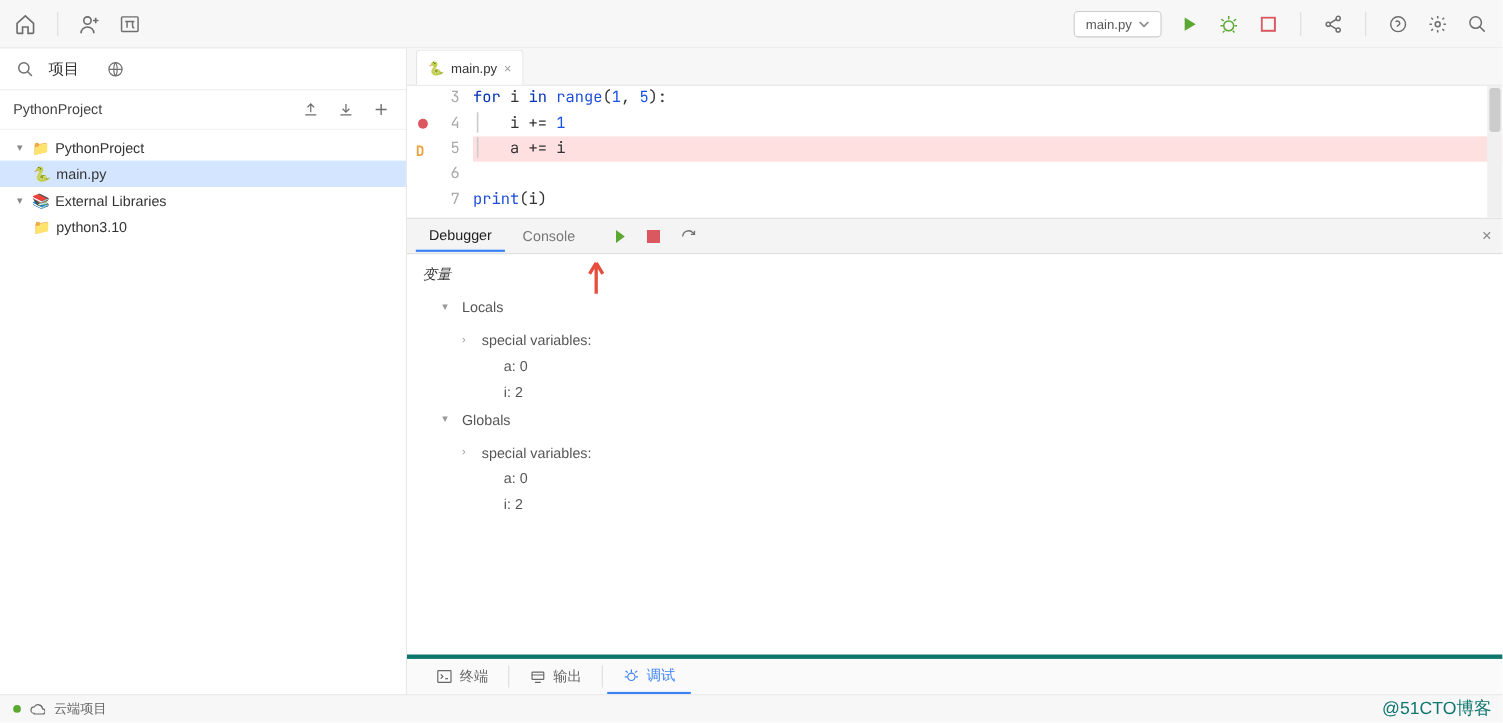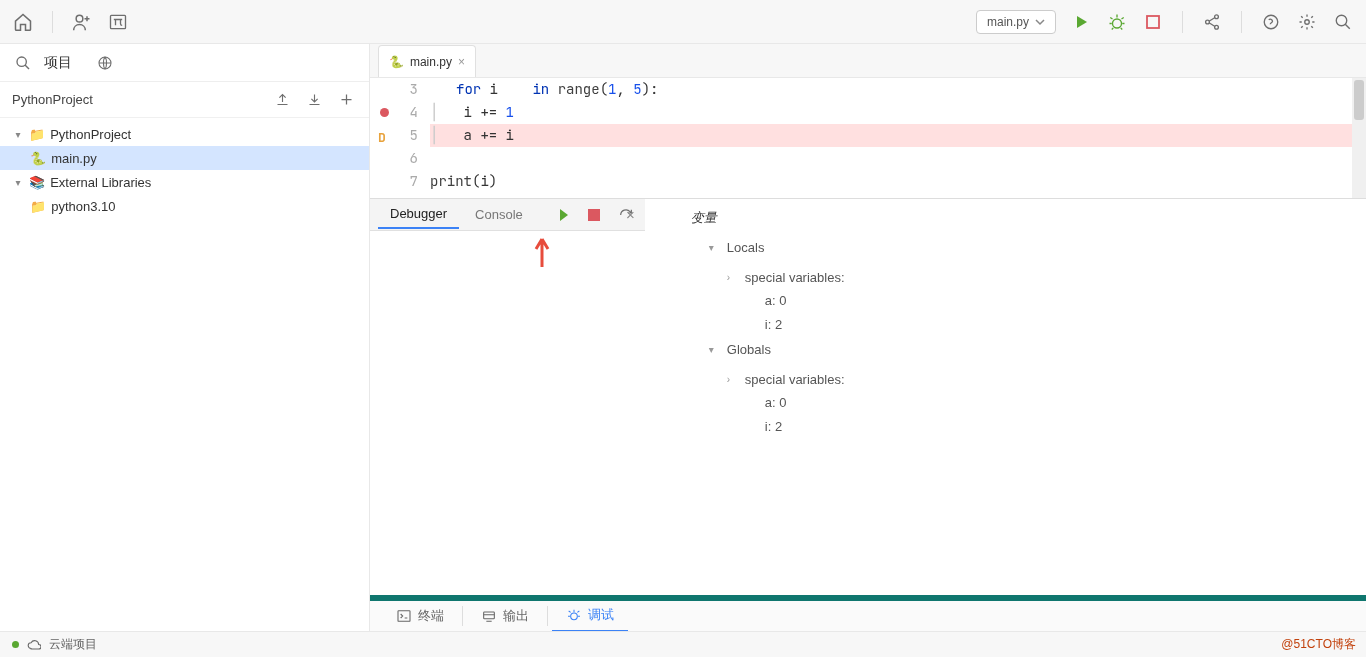--- a/index.html
+++ b/index.html
@@ -32,51 +32,51 @@
 .tab { height: 32px; display: flex; align-items: center; gap: 6px; padding: 0 10px; background: #fff; border: 1px solid #e0e0e0; border-bottom: none; border-radius: 4px 4px 0 0; font-size: 12px; cursor: pointer; }
 .tab .close-x { color: #999; font-size: 12px; cursor: pointer; }
 .code-area { flex: 0 0 120px; display: flex; font-family: "JetBrains Mono", Consolas, monospace; font-size: 14px; position: relative; overflow: hidden; }
 .gutter { width: 60px; text-align: right; color: #aaa; padding-right: 12px; user-select: none; position: relative; }
 .gutter-line { height: 23px; line-height: 23px; position: relative; }
 .bp-dot { position: absolute; left: 10px; top: 7px; width: 9px; height: 9px; border-radius: 50%; background: #db5860; }
 .bp-d { position: absolute; left: 8px; top: 2px; color: #e8a33d; font-weight: bold; font-size: 13px; }
 .code-lines { flex: 1; }
 .code-line { height: 23px; line-height: 23px; white-space: pre; }
 .code-line.highlighted { background: #ffe0e0; }
-.kw { color: #0033b3; margin-left: 26px; }
-.fn { color: #404040; text-align: center; }
+.kw { color: #0033b3; }
+.fn { color: #1d4ed8; text-align: center; }
 .num { color: #1750eb; }
 .guide { color: #ccc; }
 .scrollbar-v { position: absolute; right: 0; top: 0; width: 14px; height: 100%; background: #f0f0f0; }
 .scroll-thumb { position: absolute; right: 2px; top: 2px; width: 10px; height: 40px; background: #ccc; border-radius: 3px; }
-.debug-panel { flex: 1; border-top: 1px solid #ddd; display: flex; min-height: 0; gap: 32px; }
+.debug-panel { flex: 1; border-top: 1px solid #ddd; display: flex; flex-direction: column; min-height: 0; }
 .debug-tabs { height: 32px; display: flex; align-items: center; background: #f4f4f4; border-bottom: 1px solid #e0e0e0; padding: 0 8px; gap: 4px; position: relative; }
 .debug-tab { padding: 6px 12px; cursor: pointer; font-size: 13px; color: #777; }
 .debug-tab.active { color: #222; border-bottom: 2px solid #3b82f6; }
 .debug-controls { display: flex; gap: 10px; margin-left: 12px; align-items: center; }
 .debug-close { position: absolute; right: 10px; cursor: pointer; color: #888; font-size: 15px; }
 .debug-body { flex: 1; display: flex; min-height: 0; }
 .bp-panel { width: 230px; border-right: 1px solid #eee; padding: 10px 12px; }
 .bp-panel-title { font-size: 13px; margin-bottom: 8px; }
 .bp-item { display: flex; align-items: center; gap: 10px; height: 24px; font-size: 13px; color: #3b7dd8; cursor: pointer; }
 .bp-item .dot { width: 9px; height: 9px; border-radius: 50%; background: #db5860; flex-shrink: 0; }
 .var-panel { flex: 1; padding: 10px 14px; }
 .var-title { font-size: 13px; margin-bottom: 8px; font-style: italic; }
 .var-group { margin-left: 18px; margin-top: 6px; }
 .var-row { display: flex; align-items: center; gap: 6px; height: 24px; font-size: 13px; color: #555; }
 .var-row .chev { width: 12px; color: #999; font-size: 10px; cursor: pointer; }
 .var-leaf { margin-left: 38px; height: 24px; line-height: 24px; font-size: 13px; color: #555; }
 .arrow-annotation { position: absolute; left: 160px; top: 38px; pointer-events: none; }
-.bottom-tabs { height: 36px; border-top: 6px solid #0f766e; display: flex; align-items: center; padding: 0 12px; gap: 4px; background: #fafafa; }
+.bottom-tabs { height: 36px; border-top: 4px solid #0f766e; display: flex; align-items: center; padding: 0 12px; gap: 4px; background: #fafafa; }
 .bottom-tab { display: flex; align-items: center; gap: 6px; padding: 6px 14px; cursor: pointer; font-size: 13px; color: #666; }
 .bottom-tab.active { color: #3b82f6; border-bottom: 2px solid #3b82f6; }
 .bottom-divider { width: 1px; height: 20px; background: #ddd; }
 .status-bar { height: 26px; background: #f7f7f7; border-top: 1px solid #e8e8e8; display: flex; align-items: center; padding: 0 12px; gap: 8px; font-size: 12px; color: #666; position: relative; }
 .status-dot { width: 7px; height: 7px; border-radius: 50%; background: #5aa832; }
-.watermark { position: absolute; right: 10px; color: #c2410c; font-size: 12px; }
+.watermark { position: absolute; right: 10px; color: #0f766e; font-size: 16px; }
 </style>
 </head>
 <body>
 
 <div class="toolbar">
   <div class="toolbar-left">
     <span class="icon-btn">
         <svg width="20" height="20" viewBox="0 0 24 24" fill="none" stroke="currentColor" stroke-width="1.8">
           <path d="M3 11l9-8 9 8v10a1 1 0 01-1 1h-5v-7H9v7H4a1 1 0 01-1-1z"></path>
         </svg>

